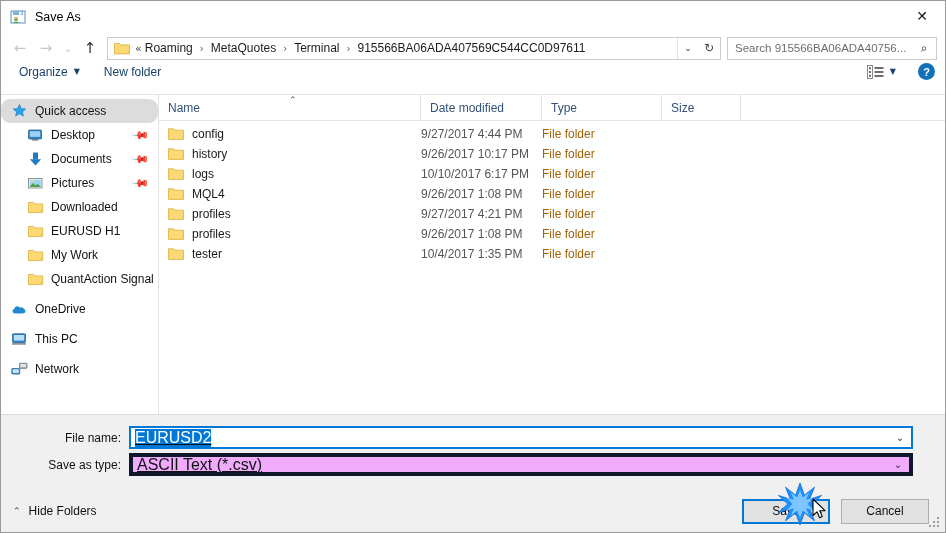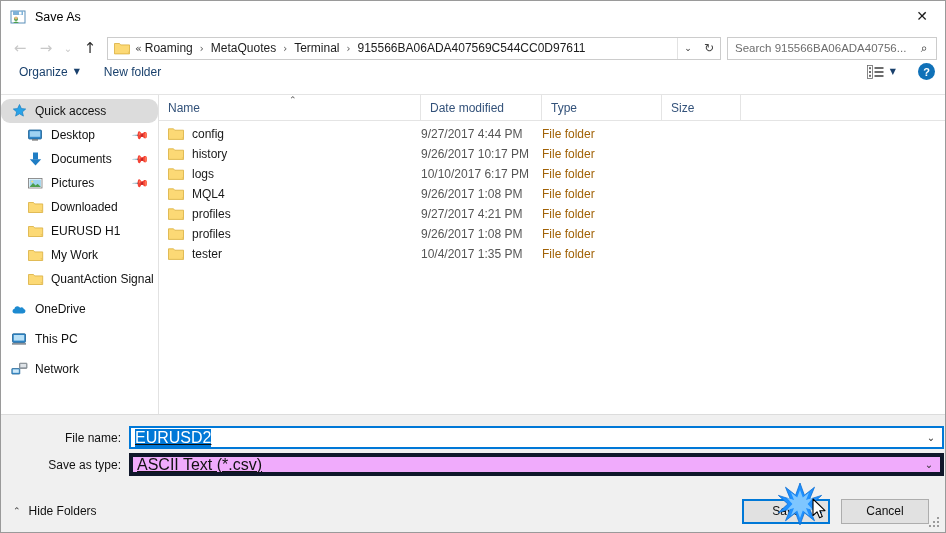--- a/index.html
+++ b/index.html
@@ -318,21 +318,21 @@
     flex: 0 0 auto;
     background: #f0f0f0;
     border-top: 1px solid #dcdcdc;
     padding: 11px 0 10px 0;
   }
   .formrow {
     display: flex;
     align-items: center;
     height: 23px;
     margin-bottom: 4px;
-    padding-right: 1px;
+    padding-right: 32px;
   }
   .formlabel {
     flex: 0 0 128px;
     text-align: right;
     padding-right: 8px;
     box-sizing: border-box;
     font-size: 12px;
     color: #111;
   }
   .combo {

